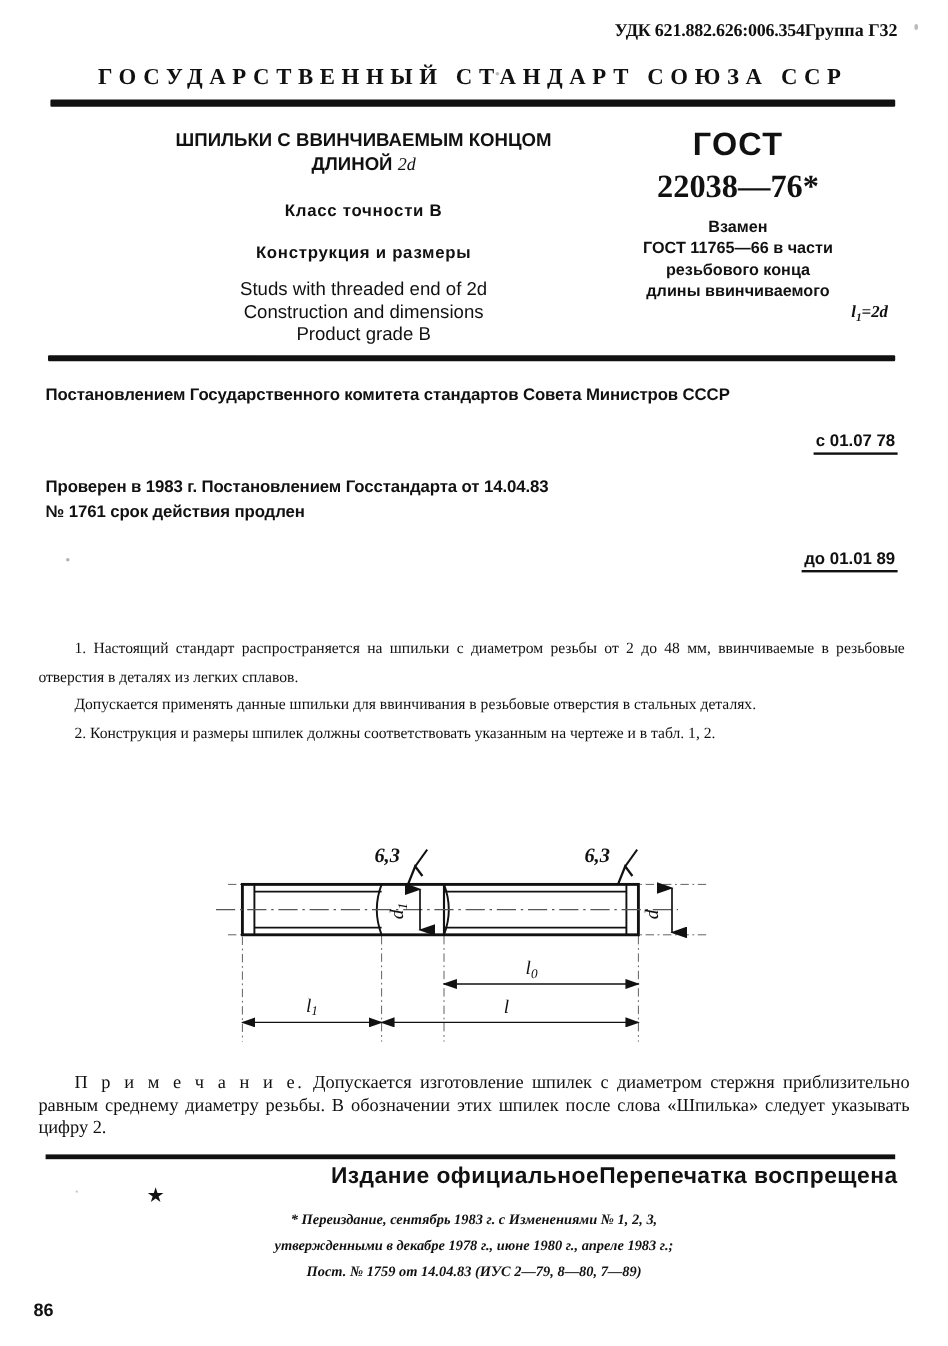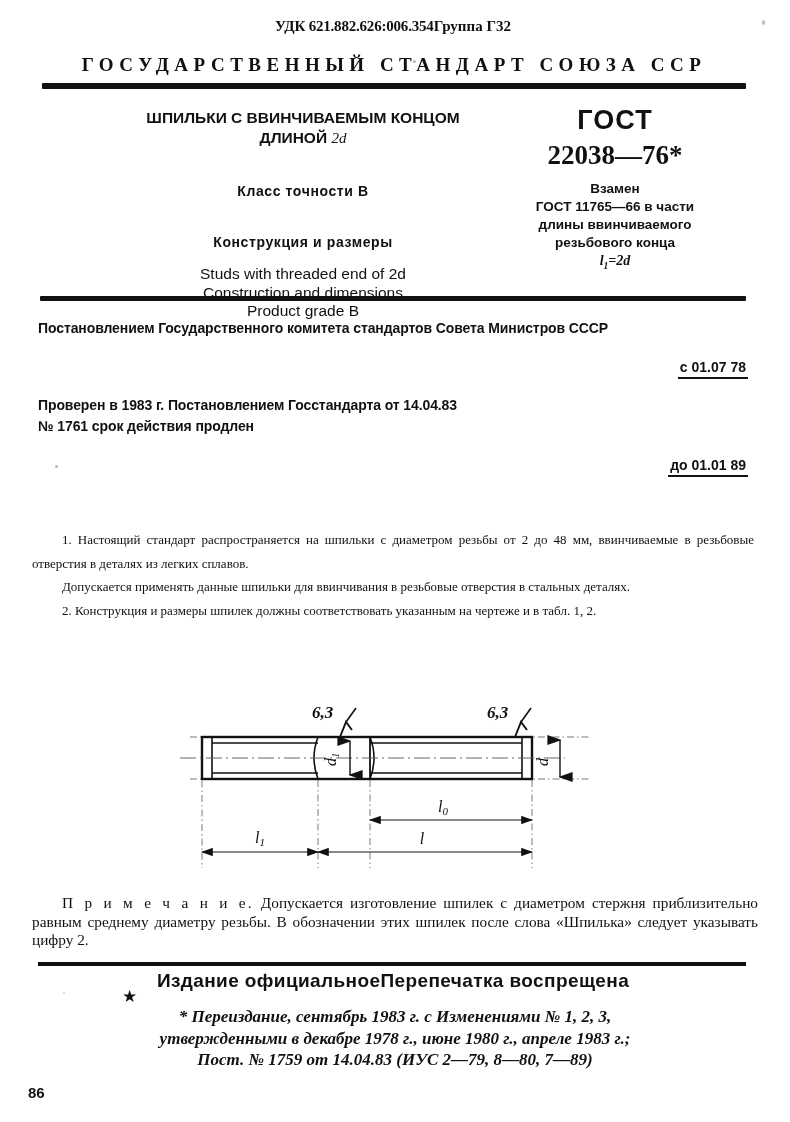--- a/index.html
+++ b/index.html
@@ -5,21 +5,21 @@
   html,body{margin:0;padding:0;}
   body{
     width:790px;height:1122px;
     background:#ffffff;
     font-family:"Liberation Serif", serif;
     color:#111;
     position:relative;
     overflow:hidden;
   }
   .page{position:absolute;inset:0;}
-  .rowline{display:flex;justify-content:center;align-items:flex-start;}
+  .rowline{display:flex;justify-content:flex-end;align-items:flex-start;}
 
   
   .hdr{
     position:absolute;left:38px;right:42px;top:18px;
   }
   .udk{font-size:15px;font-weight:bold;letter-spacing:-0.2px;}
   .group{font-size:15px;font-weight:bold;}
   .gost-line{
     position:absolute;left:38px;right:40px;top:54px;
     font-size:19px;font-weight:bold;
@@ -34,27 +34,27 @@
   #rule-mid{left:40px;right:44px;top:296px;height:5px;border-radius:1px;}
   #rule-bottom{left:38px;right:44px;top:962px;height:4px;}
 
   
   .titleblock{position:absolute;left:38px;right:42px;top:104px;height:186px;}
   .tb-left{position:absolute;left:60px;width:410px;top:4px;text-align:center;}
   .tb-right{position:absolute;right:8px;width:250px;top:0px;text-align:center;}
 
   .t-main{font-family:"Liberation Sans",sans-serif;font-weight:bold;font-size:15.5px;line-height:20px;}
   .t-main .it{font-family:"Liberation Serif",serif;font-style:italic;font-weight:normal;font-size:15px;}
-  .t-sub{font-family:"Liberation Sans",sans-serif;font-weight:bold;font-size:14px;letter-spacing:0.6px;margin-top:35px;}
+  .t-sub{font-family:"Liberation Sans",sans-serif;font-weight:bold;font-size:14px;letter-spacing:0.6px;margin-top:19px;}
   .t-eng{font-family:Liberation Sans, sans-serif;font-size:15.5px;line-height:18.5px;margin-top:15px;}
 
   .gost-big{font-family:"Liberation Sans",sans-serif;font-weight:bold;font-size:27px;letter-spacing:1px;line-height:32px;}
   .gost-num{font-family:Liberation Serif, serif;font-weight:bold;font-size:27px;letter-spacing:0px;line-height:34px;margin-top:2px;text-align:center;}
   .vz{font-family:"Liberation Sans",sans-serif;font-weight:bold;font-size:13.5px;line-height:18px;margin-top:8px;}
-  .vz .eq{font-family:"Liberation Serif",serif;font-style:italic;font-size:14px;font-weight:bold;}
+  .vz .eq{font-family:"Liberation Serif",serif;font-style:italic;font-size:14px;font-weight:bold;text-align:right;}
   sub{font-size:0.68em;}
 
   
   .decree{position:absolute;left:38px;right:42px;top:318px;}
   .d-line{font-family:"Liberation Sans",sans-serif;font-weight:bold;font-size:14px;line-height:21px;letter-spacing:-0.1px;}
   .d-date{font-family:"Liberation Sans",sans-serif;font-weight:bold;font-size:14px;text-align:right;}
   .d-date span{border-bottom:2.5px solid #111;padding:0 2px 2px 2px;display:inline-block;}
   .d-warn{font-family:"Liberation Sans",sans-serif;font-weight:bold;font-size:14px;text-align:center;letter-spacing:0.2px;}
 
   
@@ -72,21 +72,21 @@
         font-family:"Liberation Serif",serif;font-size:15.3px;line-height:18.6px;text-align:justify;}
   .note p{margin:0;text-indent:30px;}
   .note .sp{letter-spacing:2.2px;}
 
   
   .foot{position:absolute;left:38px;right:42px;top:970px;}
   .f-lbl{font-family:"Liberation Sans",sans-serif;font-weight:bold;font-size:19px;letter-spacing:0.4px;}
   .star{position:absolute;left:122px;top:988px;font-size:17px;line-height:17px;}
   .fnote{position:absolute;left:60px;right:60px;top:1006px;
          font-family:"Liberation Serif",serif;font-style:italic;font-weight:bold;
-         font-size:17px;line-height:21.5px;text-align:center;}
+         font-size:12px;line-height:21.5px;text-align:center;}
   .pageno{position:absolute;left:28px;top:1084px;
           font-family:"Liberation Sans",sans-serif;font-weight:bold;font-size:15px;}
 
   .speck{position:absolute;background:#777;border-radius:50%;}
 </style>
 </head>
 <body>
 
 <div class="page">
 
@@ -113,22 +113,22 @@
         <div>Product grade B</div>
       </div>
     </div>
 
     <div class="tb-right">
       <div class="gost-big">ГОСТ</div>
       <div class="gost-num">22038—76*</div>
       <div class="vz">
         <div>Взамен</div>
         <div>ГОСТ 11765—66 в части</div>
+        <div>резьбового конца</div>
         <div>длины ввинчиваемого</div>
-        <div>резьбового конца</div>
         <div class="eq"><span>l</span><sub>1</sub><span>=2d</span></div>
       </div>
     </div>
   </div>
 
   <div class="rule-thick" id="rule-mid"></div>
 
   <div class="decree">
     <div class="d-line">Постановлением Государственного комитета стандартов Совета Министров СССР</div>
     <div class="d-date" style="margin-top:20px;"><span>с 01.07 78</span></div>

